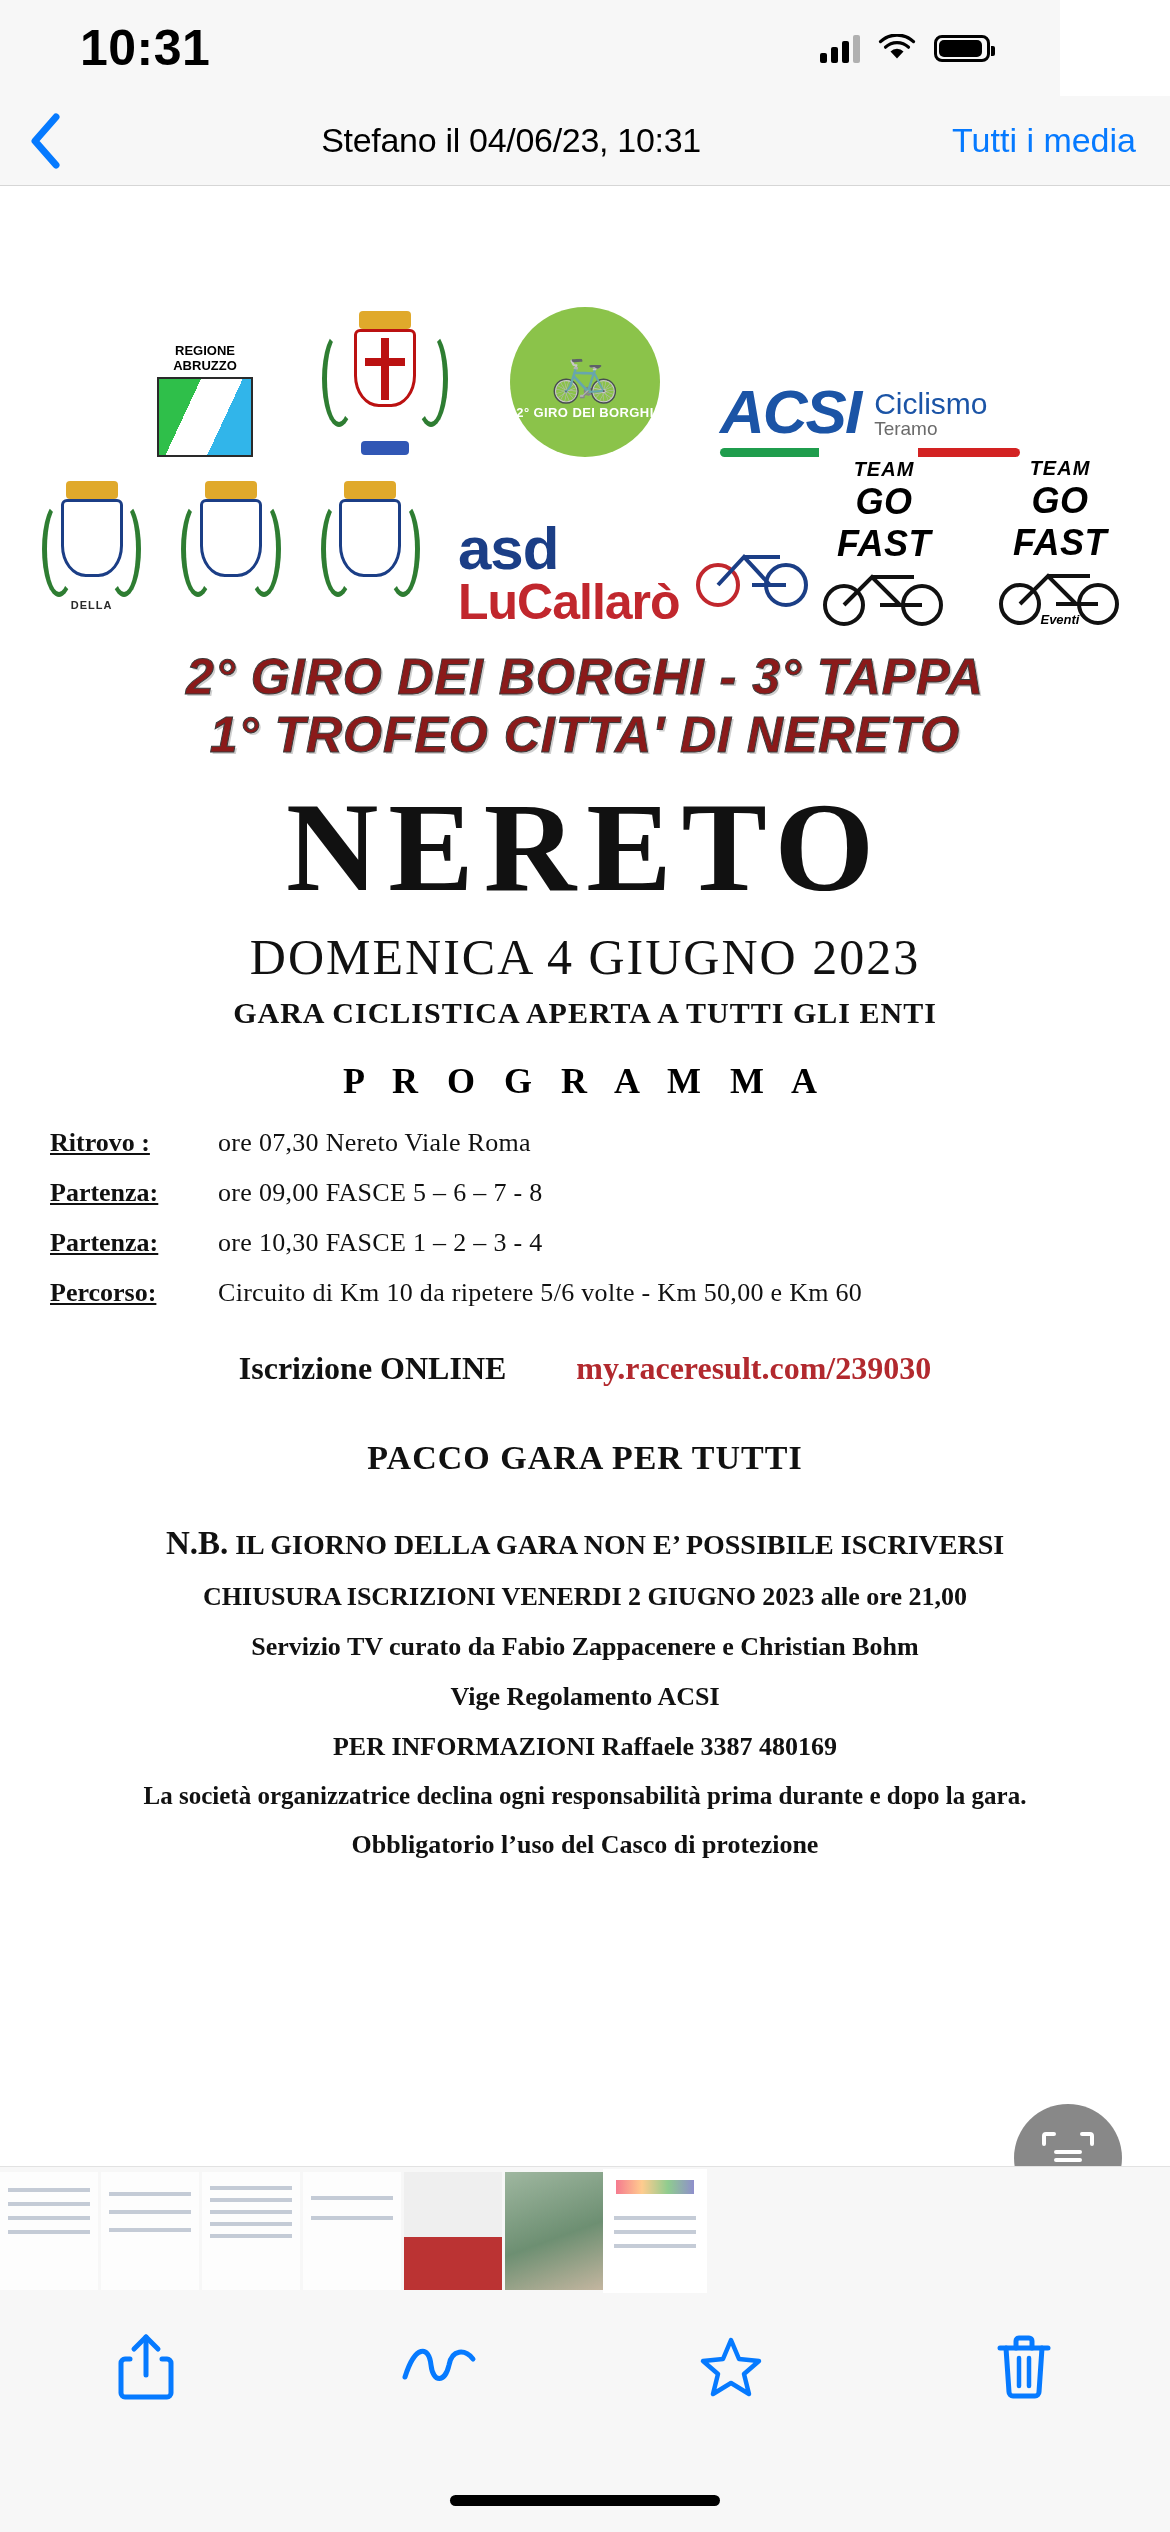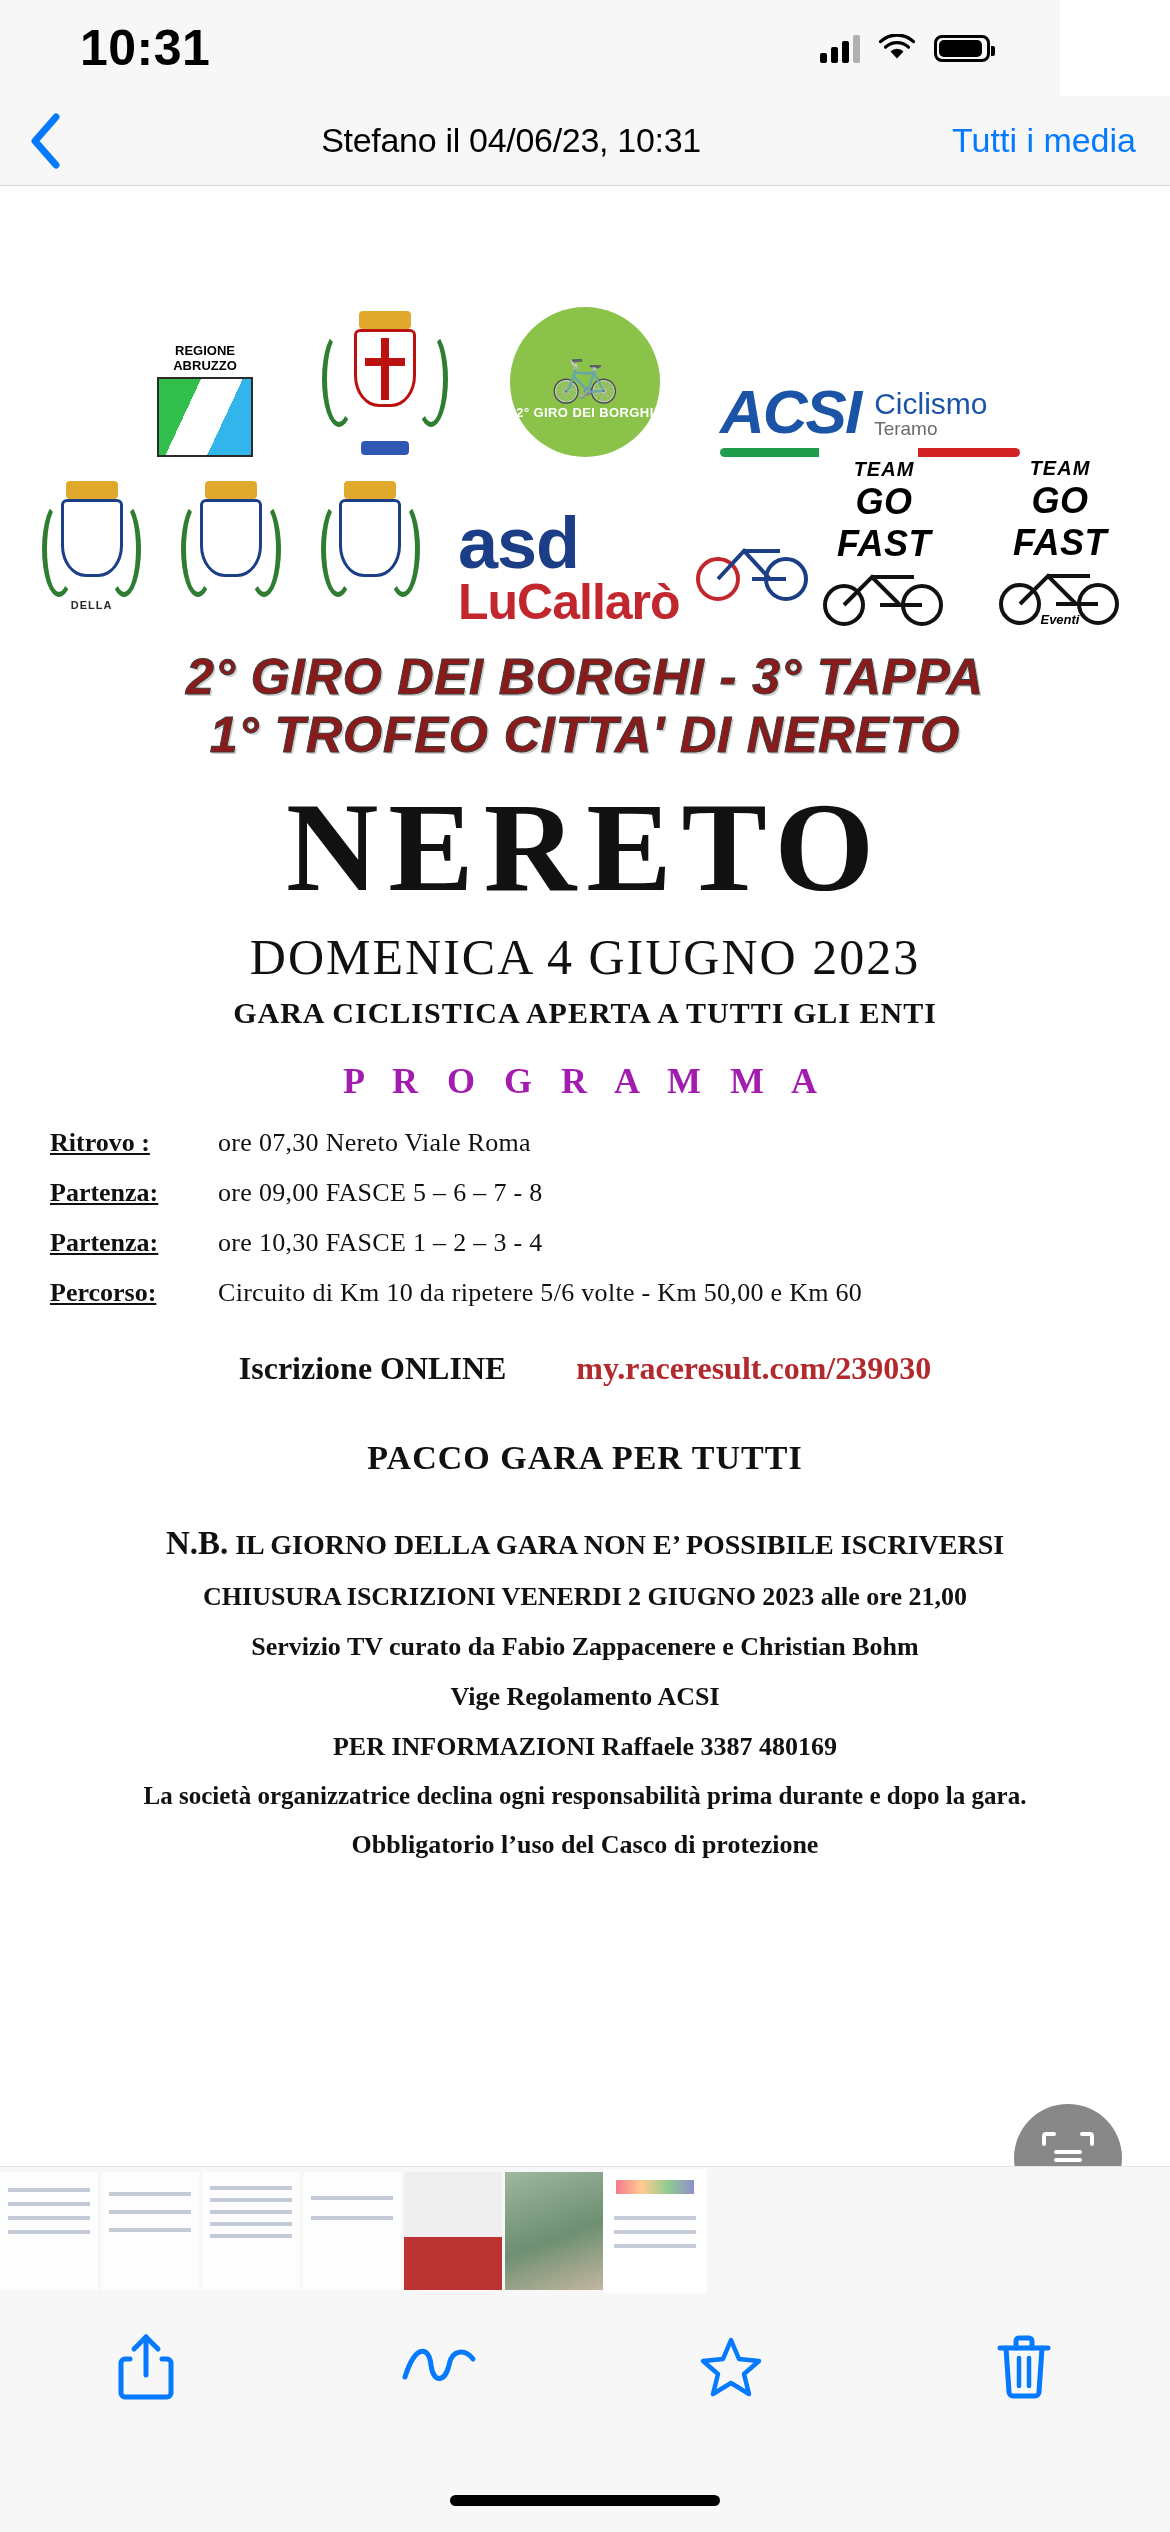--- a/index.html
+++ b/index.html
@@ -118,21 +118,21 @@
     font-family: "Liberation Sans", sans-serif; font-size: 62px; font-weight: bold; font-style: italic;
     color: #1b54a6; line-height: 0.9; letter-spacing: -2px;
   }
   .logo-acsi .ciclismo { font-size: 30px; color: #1b54a6; line-height: 1; }
   .logo-acsi .teramo { font-size: 19px; color: #6b6b6b; line-height: 1.1; }
   .logo-acsi .tricolor { margin-top: 8px; height: 9px; width: 300px;
     background: linear-gradient(90deg, #1f9d4d 0 33%, #ffffff 33% 66%, #d32222 66% 100%);
     border-radius: 6px; }
 
   .logo-asd { width: 320px; }
-  .logo-asd .asd { font-size: 72px; font-weight: bold; color: #1b3e86; letter-spacing: -1px; line-height: 0.95; }
+  .logo-asd .asd { font-size: 60px; font-weight: bold; color: #1b3e86; letter-spacing: -1px; line-height: 0.95; }
   .logo-asd .lucallaro { font-size: 50px; font-weight: bold; color: #c1272d; letter-spacing: -1px; line-height: 1; }
   .logo-asd .bikewrap { display: inline-block; vertical-align: middle; margin-left: 12px; }
 
   .logo-gofast { width: 150px; text-align: center; }
   .logo-gofast .team { font-size: 20px; font-style: italic; font-weight: bold; letter-spacing: 1px; }
   .logo-gofast .gofast { font-size: 36px; font-style: italic; font-weight: bold; letter-spacing: 0.5px; }
   .logo-gofast .eventi { font-size: 13px; font-style: italic; font-weight: bold; margin-top: -14px; }
 
   .bike-svg { display:block; }
 
@@ -154,21 +154,21 @@
   .domenica {
     text-align: center; font-family: "Liberation Serif", serif;
     font-size: 50px; letter-spacing: 2px; margin-top: 14px; color: #111;
   }
   .gara-aperta {
     text-align: center; font-family: "Liberation Serif", serif; font-weight: bold;
     font-size: 30px; letter-spacing: 1px; margin-top: 10px; color: #111;
   }
   .programma {
     text-align: center; font-family: "Liberation Serif", serif; font-weight: bold;
-    font-size: 36px; letter-spacing: 10px; margin-top: 30px; color: #a21caf;
+    font-size: 36px; letter-spacing: 10px; margin-top: 30px; color: #000000;
   }
 
   .prog-list { margin: 26px 0 0 10px; font-family: "Liberation Serif", serif; color: #111; }
   .prog-row { display: flex; align-items: baseline; gap: 18px; margin-bottom: 20px; font-size: 26px; }
   .prog-label { font-weight: bold; text-decoration: underline; min-width: 150px; }
   .prog-val { letter-spacing: 0.3px; }
 
   .iscrizione {
     margin-top: 42px; display: flex; justify-content: center; align-items: baseline; gap: 70px;
     font-family: "Liberation Serif", serif;

